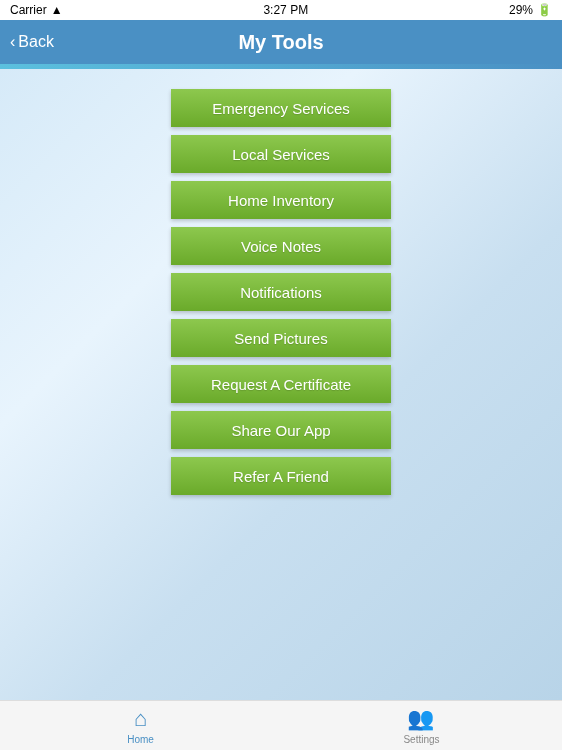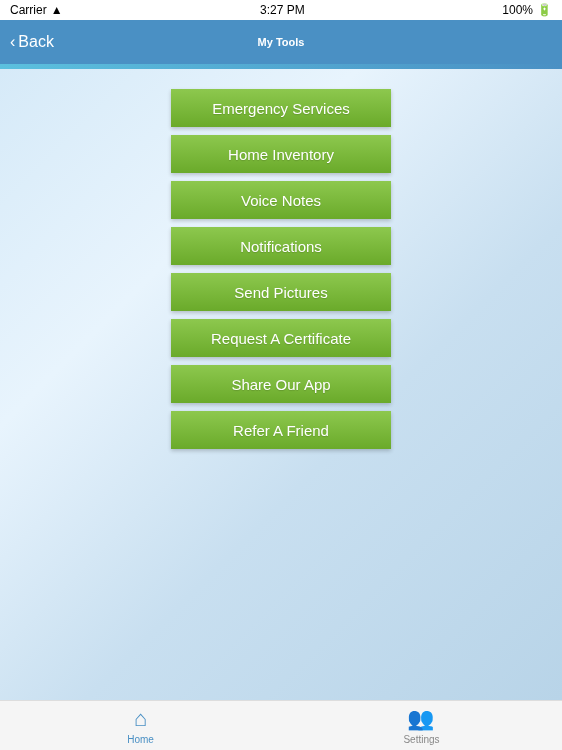--- a/index.html
+++ b/index.html
@@ -57,21 +57,21 @@
       display: flex;
       align-items: center;
       color: #fff;
       font-size: 16px;
       gap: 3px;
       cursor: pointer;
     }
 
     .nav-title {
       color: #fff;
-      font-size: 11px;
+      font-size: 20px;
       font-weight: 600;
     }
 
     
     .accent-line {
       height: 5px;
       background: linear-gradient(to right, #5bc0de, #4a90c4);
     }
 
     
@@ -167,40 +167,41 @@
 </head>
 <body>
 
 <div class="status-bar">
   <div class="status-left">
     <span>Carrier</span>
     <span>▲</span>
   </div>
   <div>3:27 PM</div>
   <div class="status-right">
-    <span>100%</span>
+    <span>29%</span>
     <span>🔋</span>
   </div>
 </div>
 
 <div class="nav-bar">
   <div class="nav-back">
     <span>‹</span>
     <span>Back</span>
   </div>
   <div class="nav-title">My Tools</div>
 </div>
 
 <div class="accent-line"></div>
 
 <div class="main-content">
 
 
   <div class="menu-container" id="menu-container">
   <button class="menu-button">Emergency Services</button>
+      <button class="menu-button">Local Services</button>
       <button class="menu-button">Home Inventory</button>
       <button class="menu-button">Voice Notes</button>
       <button class="menu-button">Notifications</button>
       <button class="menu-button">Send Pictures</button>
       <button class="menu-button">Request A Certificate</button>
       <button class="menu-button">Share Our App</button>
       <button class="menu-button">Refer A Friend</button>
     </div>
 
 </div>

